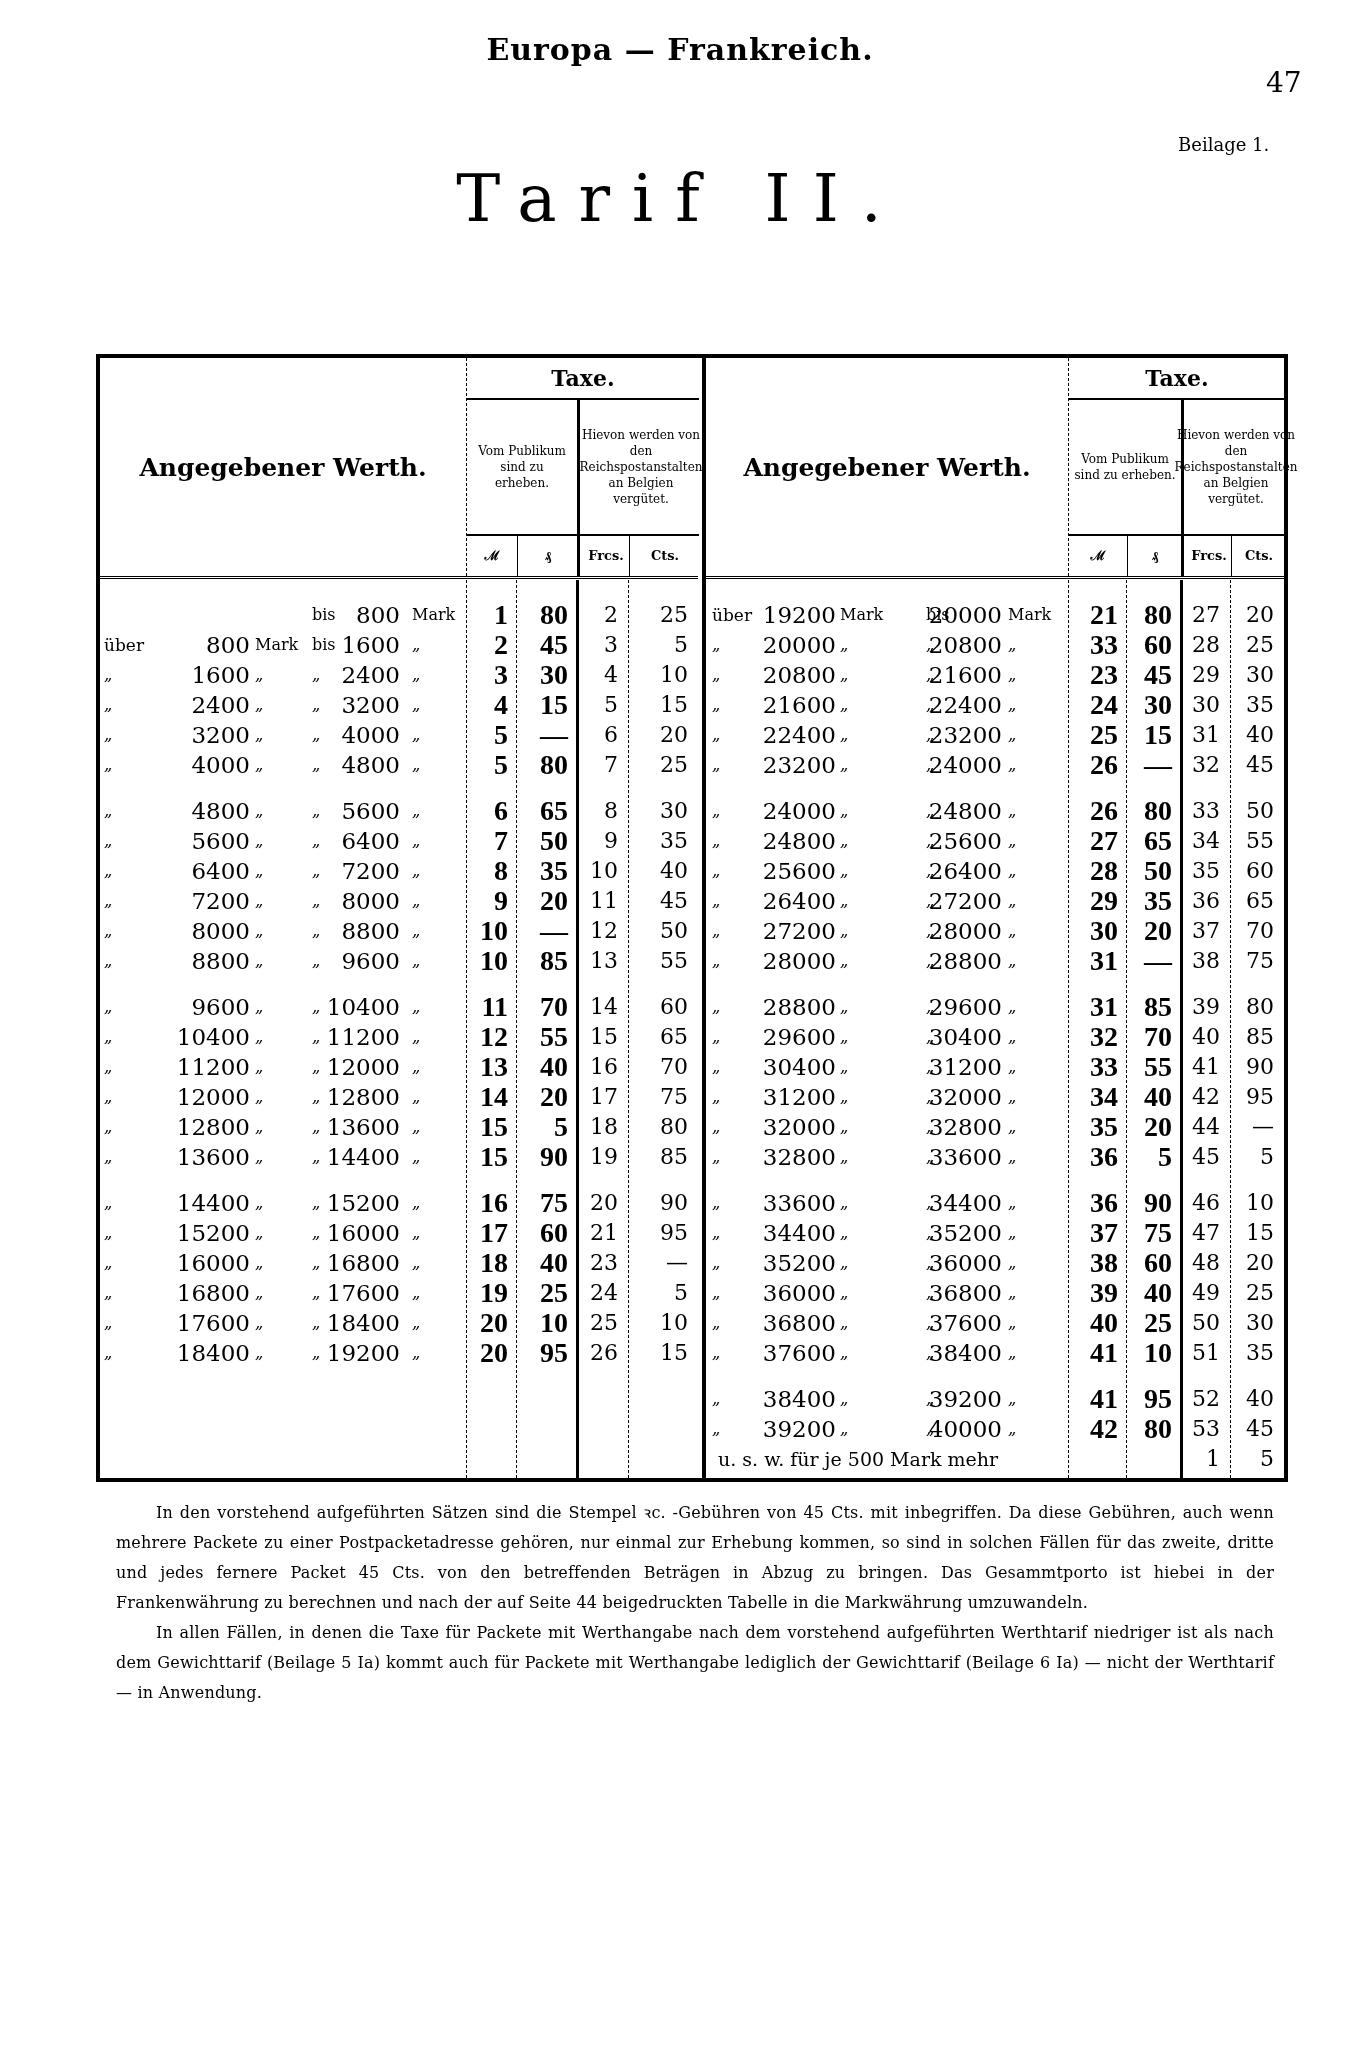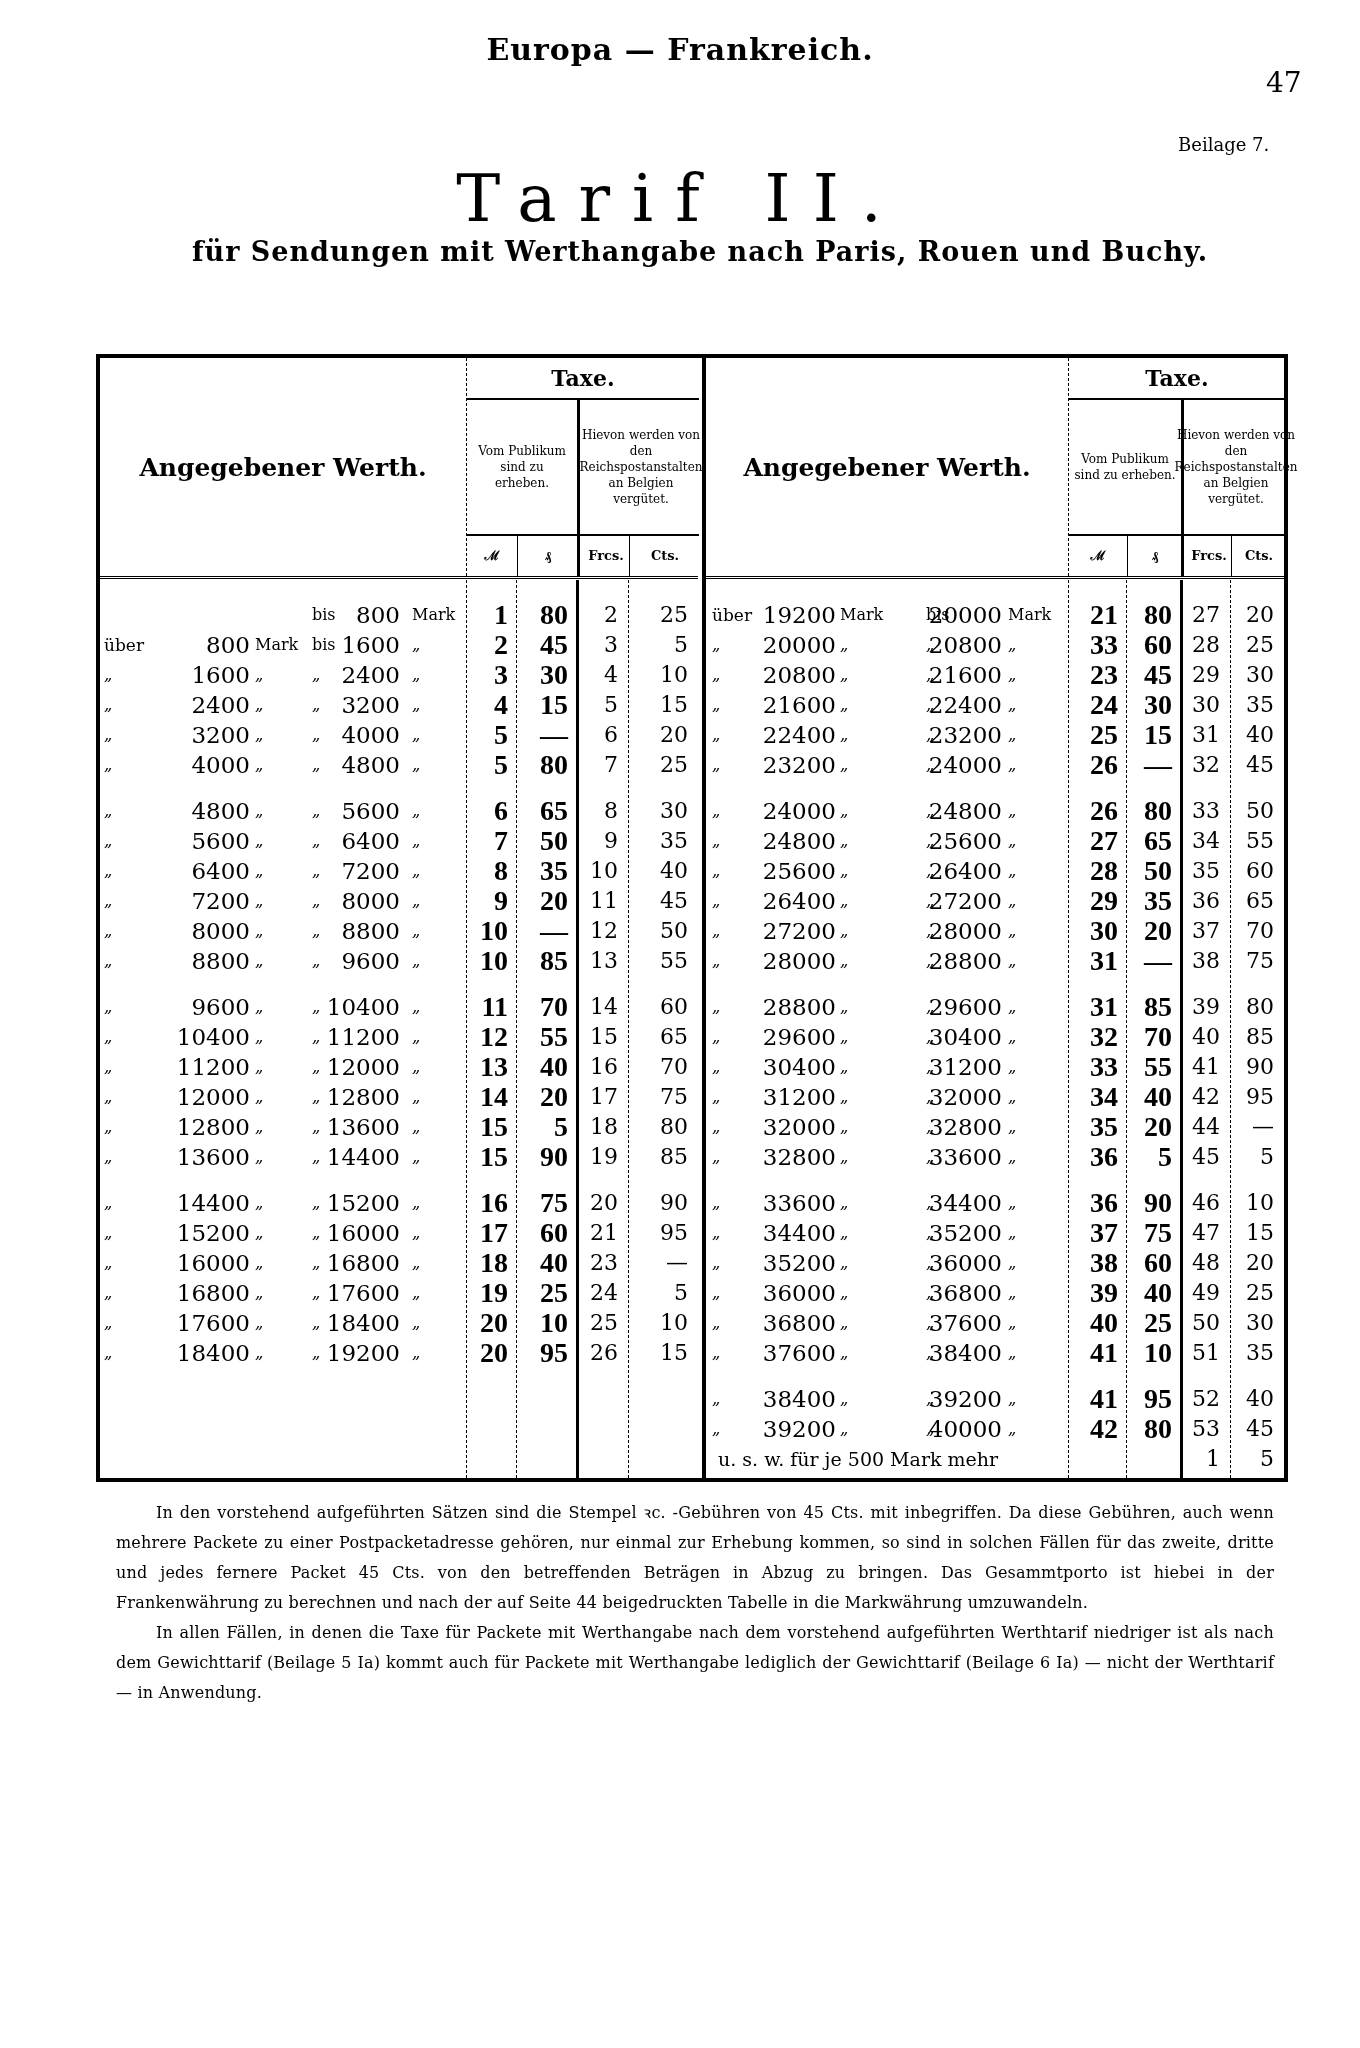--- a/index.html
+++ b/index.html
@@ -46,24 +46,23 @@
   .ditto { font-size: 16px; font-style: italic; }
 
   .notes { position: absolute; left: 116px; top: 1498px; width: 1158px; font-size: 16px; line-height: 30px; text-align: justify; letter-spacing: 0.2px; }
   .notes p { margin: 0; text-indent: 40px; }
 </style>
 </head>
 <body>
 
 <div class="running-head">Europa — Frankreich.</div>
 <div class="page-num">47</div>
-<div class="beilage">Beilage 7.</div>
+<div class="beilage">Beilage 1.</div>
 <div class="tarif-title">Tarif II.</div>
 <div class="subtitle">
-  <div>für Sendungen mit Werthangabe nach Paris, Rouen und Buchy.</div>
 </div>
 
 <div class="table-frame">
   <div class="half left" id="half-left">
       <div class="hdr">
         <div class="hdr-werth" style="width: 366px;">Angegebener Werth.</div>
         <div class="hdr-taxe" style="left: 366px; width: 232px;">
           <div class="taxe-title">Taxe.</div>
           <div class="taxe-sub a" style="width: 100px; padding: 0px 5px;">Vom Publikum sind zu erheben.</div>
           <div class="taxe-sub b" style="left: 110px; width: 112px; padding: 0px 5px;">Hievon werden von den Reichspostanstalten an Belgien vergütet.</div>

